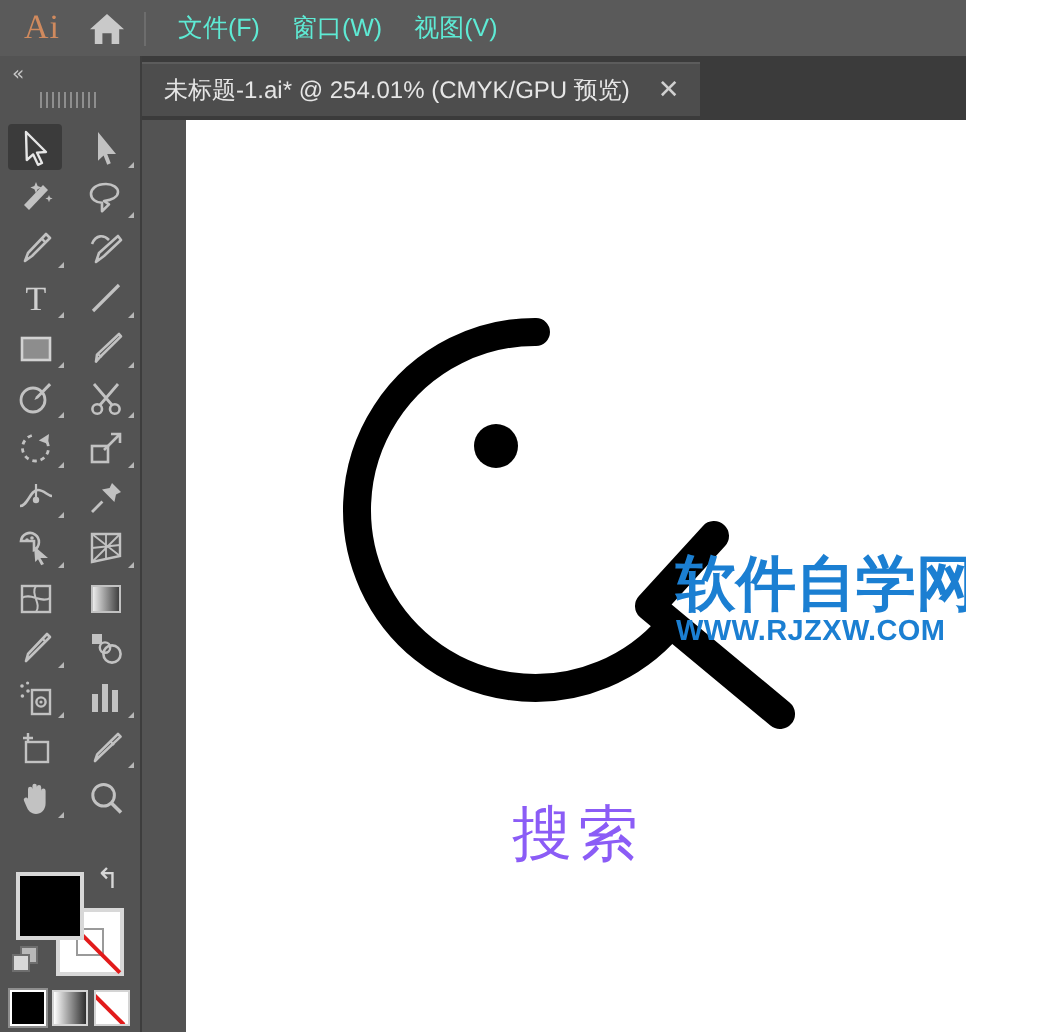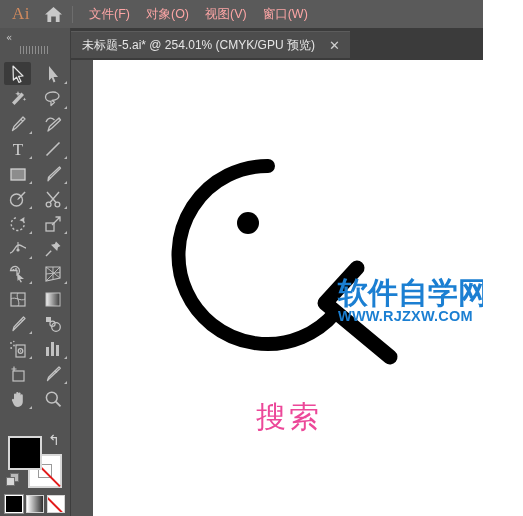--- a/index.html
+++ b/index.html
@@ -52,21 +52,21 @@
     height: 17px;
     background: #6d6d6d;
     margin: 0 8px 0 4px;
   }
   #menu-items {
     display: flex;
     align-items: center;
     height: 28px;
   }
   .menu-item {
-    color: #fca5a5;
+    color: #5eead4;
     font-size: 12.5px;
     padding: 0 8px;
     line-height: 28px;
     white-space: nowrap;
     font-family: "Liberation Sans", "DejaVu Sans", sans-serif;
   }
 
   
   #tabbar {
     position: absolute;
@@ -299,49 +299,48 @@
     letter-spacing: 0.2px;
     margin-top: 1px;
     white-space: nowrap;
   }
 
   #label-text {
     position: absolute;
     left: 163px; top: 337px;
     font-family: Liberation Sans, sans-serif;
     font-size: 30px;
-    color: #ec4899;
+    color: #8b5cf6;
     letter-spacing: 3px;
     white-space: nowrap;
   }
 </style>
 </head>
 <body>
 
 <div id="app">
 
   <div id="menubar">
     <div id="ai-logo">Ai</div>
     <div id="home-btn">
       <svg width="19" height="17" viewBox="0 0 19 17" aria-hidden="true">
         <path d="M9.5 1 L18 8.6 L15.6 8.6 L15.6 16 L11.8 16 L11.8 10.6 L7.2 10.6 L7.2 16 L3.4 16 L3.4 8.6 L1 8.6 Z" fill="#c9c9c9"></path>
       </svg>
     </div>
     <div class="divider-v"></div>
     <div id="menu-items">
       <div class="menu-item">文件(F)</div>
-      <div class="menu-item">对象(O)</div>
+      <div class="menu-item">窗口(W)</div>
       <div class="menu-item">视图(V)</div>
-      <div class="menu-item">窗口(W)</div>
     </div>
   </div>
 
   <div id="tabbar">
     <div id="doc-tab">
-      <span id="doc-tab-label">未标题-5.ai* @ 254.01% (CMYK/GPU 预览)</span>
+      <span id="doc-tab-label">未标题-1.ai* @ 254.01% (CMYK/GPU 预览)</span>
       <span id="doc-tab-close">✕</span>
     </div>
   </div>
 
   <div id="canvas">
     <svg id="artwork" width="453" height="456" viewBox="0 0 453 456">
 
       <path d="M 245 255
                m 0 -89
                a 89 89 0 1 0 67 147" fill="none" stroke="#000000" stroke-width="14" stroke-linecap="round" transform="translate(-70,-60)"></path>

